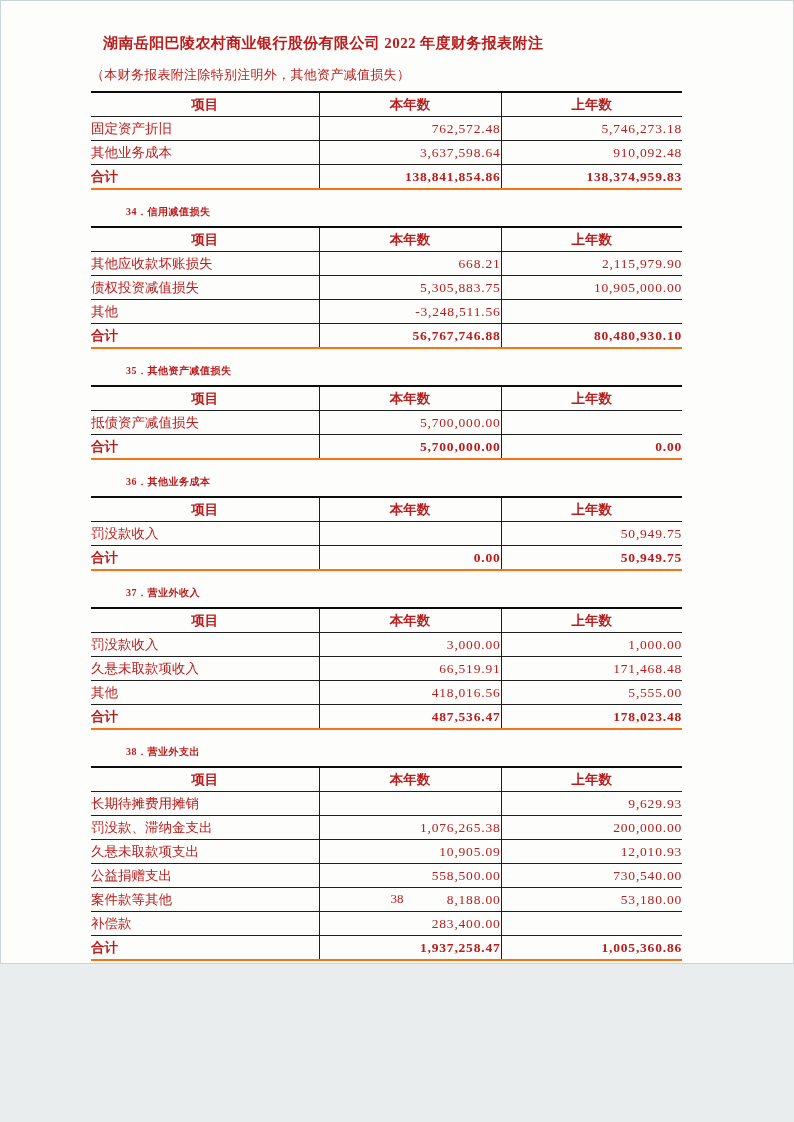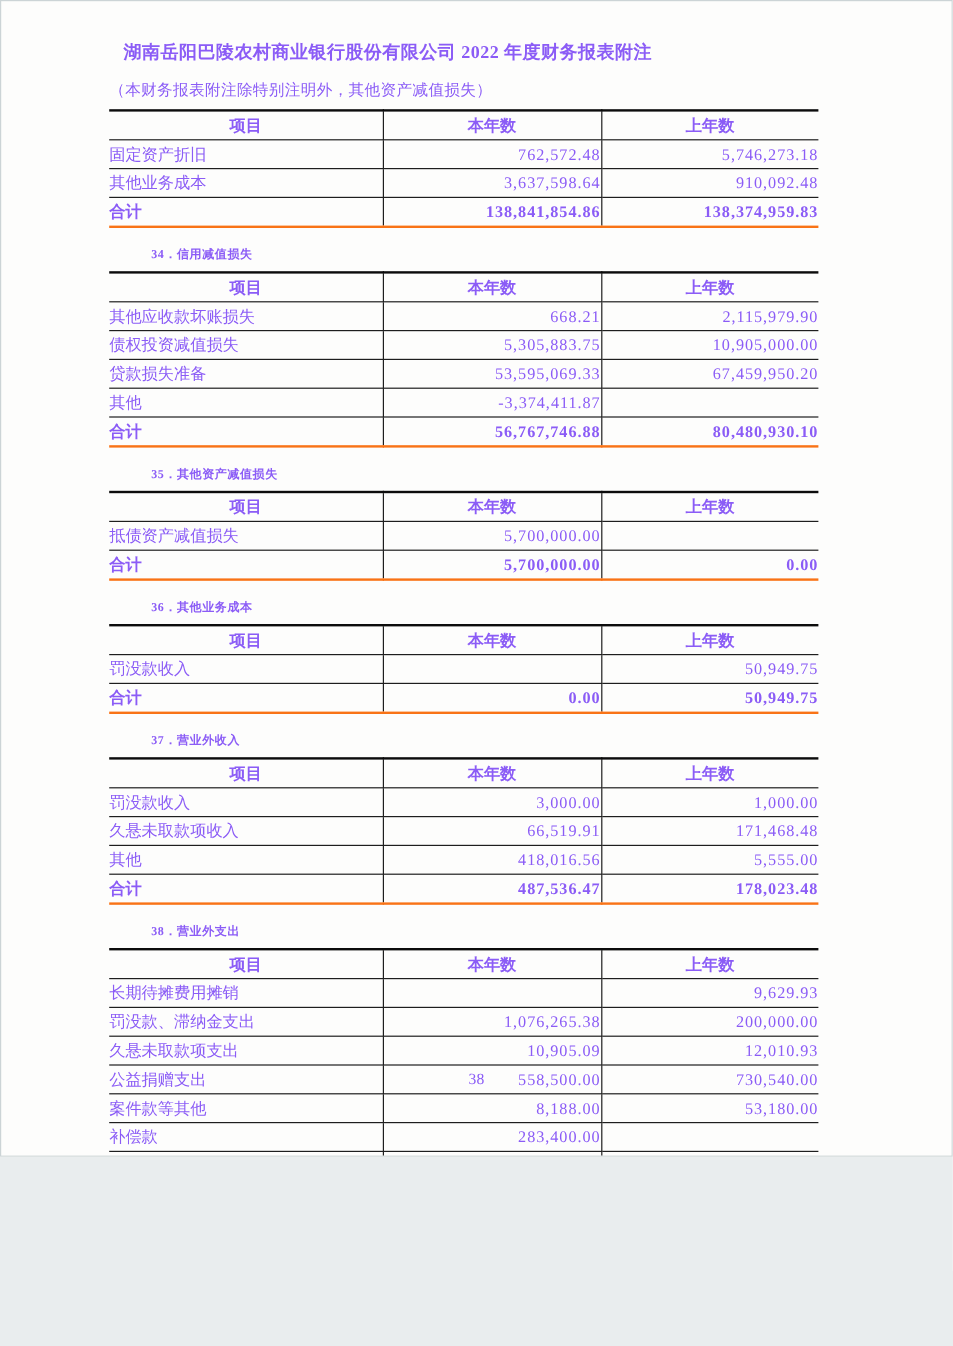--- a/index.html
+++ b/index.html
@@ -9,21 +9,21 @@
   }
   .page {
     position: relative;
     width: 794px;
     height: 964px;
     margin: 0 auto;
     background: #fdfdfc;
     border: 1px solid #ccd4d6;
     box-sizing: border-box;
     font-family: "Liberation Serif", "DejaVu Serif", serif;
-    color: #8b5cf6;
+    color: #b91c1c;
     overflow: hidden;
   }
   .content {
     position: absolute;
     left: 90px;
     top: 0;
     width: 591px;
   }
   .doc-title {
     margin: 33px 0 0 0;
@@ -170,29 +170,24 @@
     <td class="num-cell">668.21</td>
     <td class="num-cell">2,115,979.90</td>
   </tr>
 
   <tr>
     <td class="item-cell">债权投资减值损失</td>
     <td class="num-cell">5,305,883.75</td>
     <td class="num-cell">10,905,000.00</td>
   </tr>
 
-  <tr>
-    <td class="item-cell">贷款损失准备</td>
-    <td class="num-cell">53,595,069.33</td>
-    <td class="num-cell">67,459,950.20</td>
-  </tr>
 
   <tr>
     <td class="item-cell">其他</td>
-    <td class="num-cell">-3,374,411.87</td>
+    <td class="num-cell">-3,248,511.56</td>
     <td class="num-cell"></td>
   </tr>
 
   <tr class="total-row">
     <td class="item-cell">合计</td>
     <td class="num-cell">56,767,746.88</td>
     <td class="num-cell">80,480,930.10</td>
   </tr>
 </tbody>
     </table>

